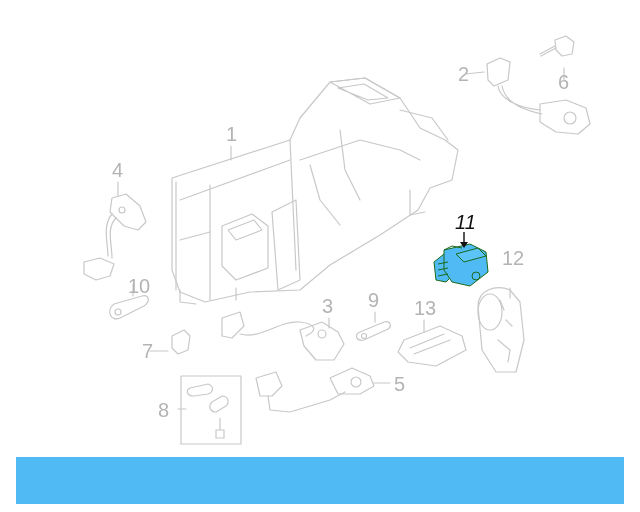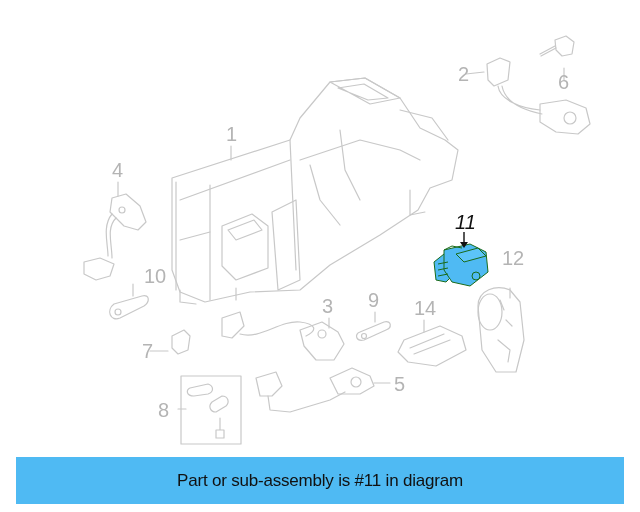--- a/index.html
+++ b/index.html
@@ -112,21 +112,20 @@
 
   <div class="callout" style="left:226px;top:124px;">1</div>
   <div class="callout" style="left:458px;top:64px;">2</div>
   <div class="callout" style="left:322px;top:296px;">3</div>
   <div class="callout" style="left:112px;top:160px;">4</div>
   <div class="callout" style="left:394px;top:374px;">5</div>
   <div class="callout" style="left:558px;top:72px;">6</div>
   <div class="callout" style="left:142px;top:341px;">7</div>
   <div class="callout" style="left:158px;top:400px;">8</div>
   <div class="callout" style="left:368px;top:290px;">9</div>
-  <div class="callout" style="left:128px;top:266px;margin-left:16px;">10</div>
+  <div class="callout" style="left:128px;top:276px;">10</div>
   <div class="callout hl" style="left:455px;top:212px;font-style:italic;">11</div>
   <div class="callout" style="left:502px;top:248px;">12</div>
-  <div class="callout" style="left:414px;top:298px;">14</div>
+  <div class="callout" style="left:414px;top:298px;">13</div>
 </div>
 
 <div id="banner">
-  <div>Part or sub-assembly is #11 in diagram</div>
 </div>
 
 </body></html>

